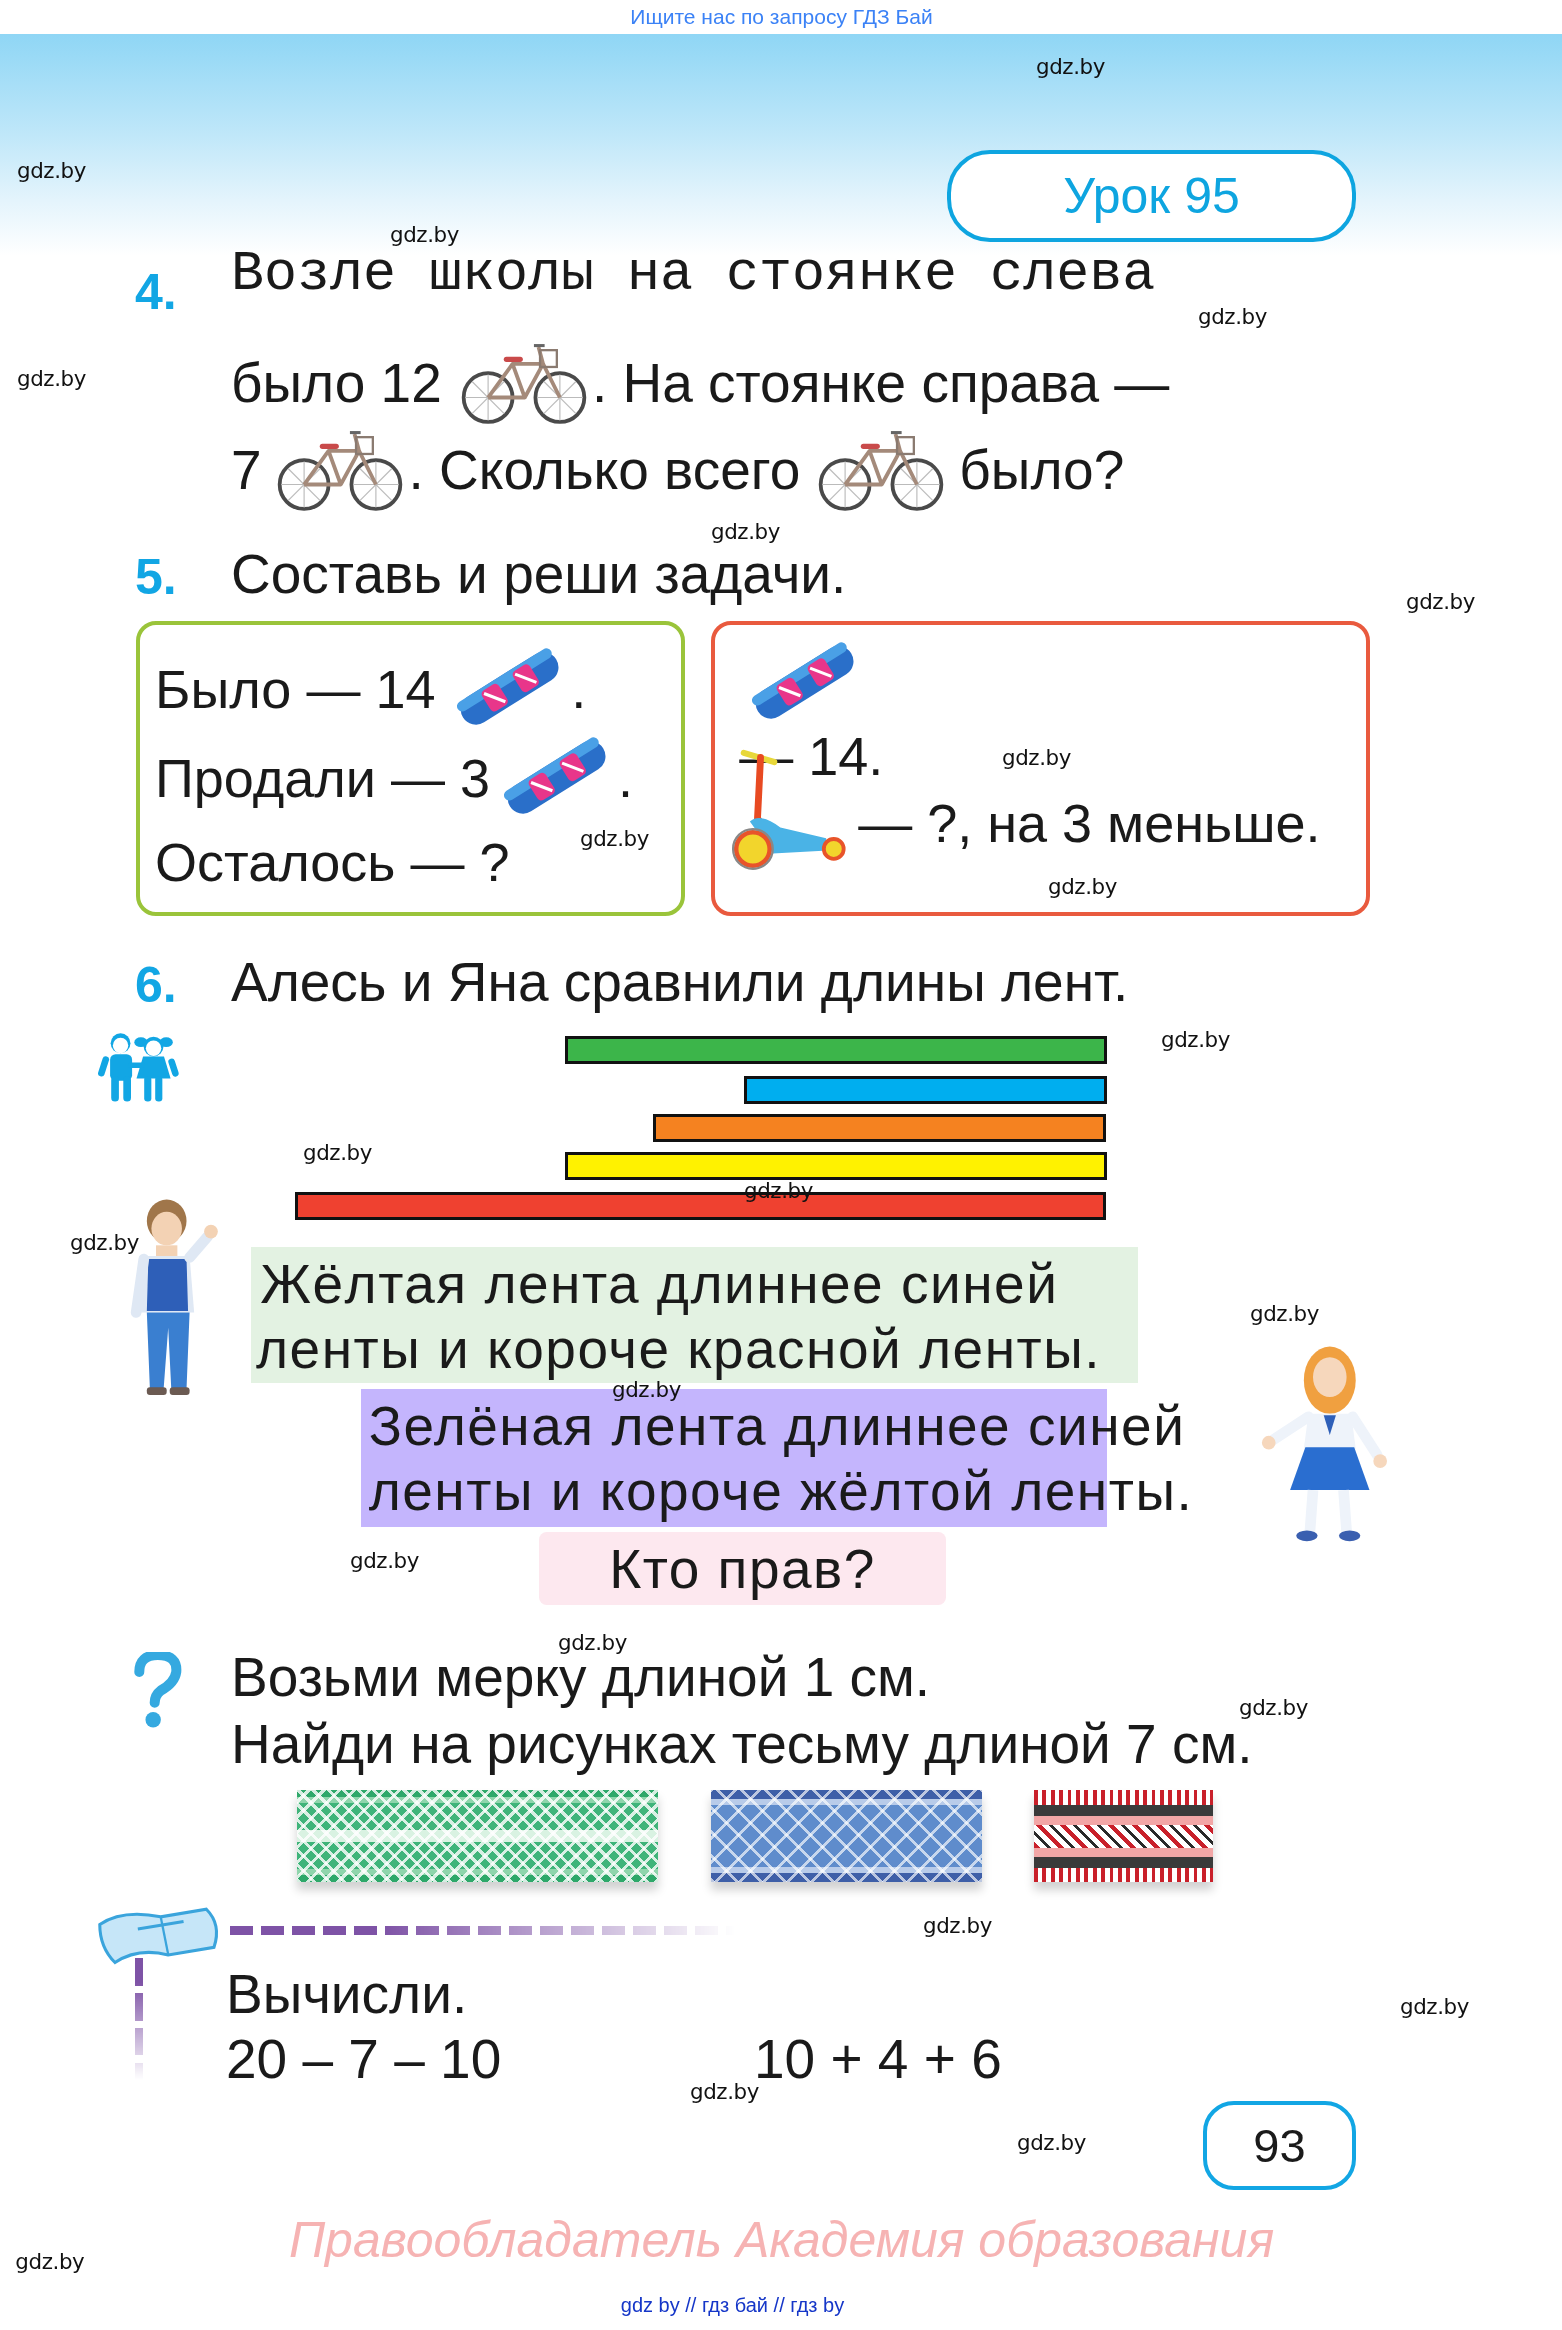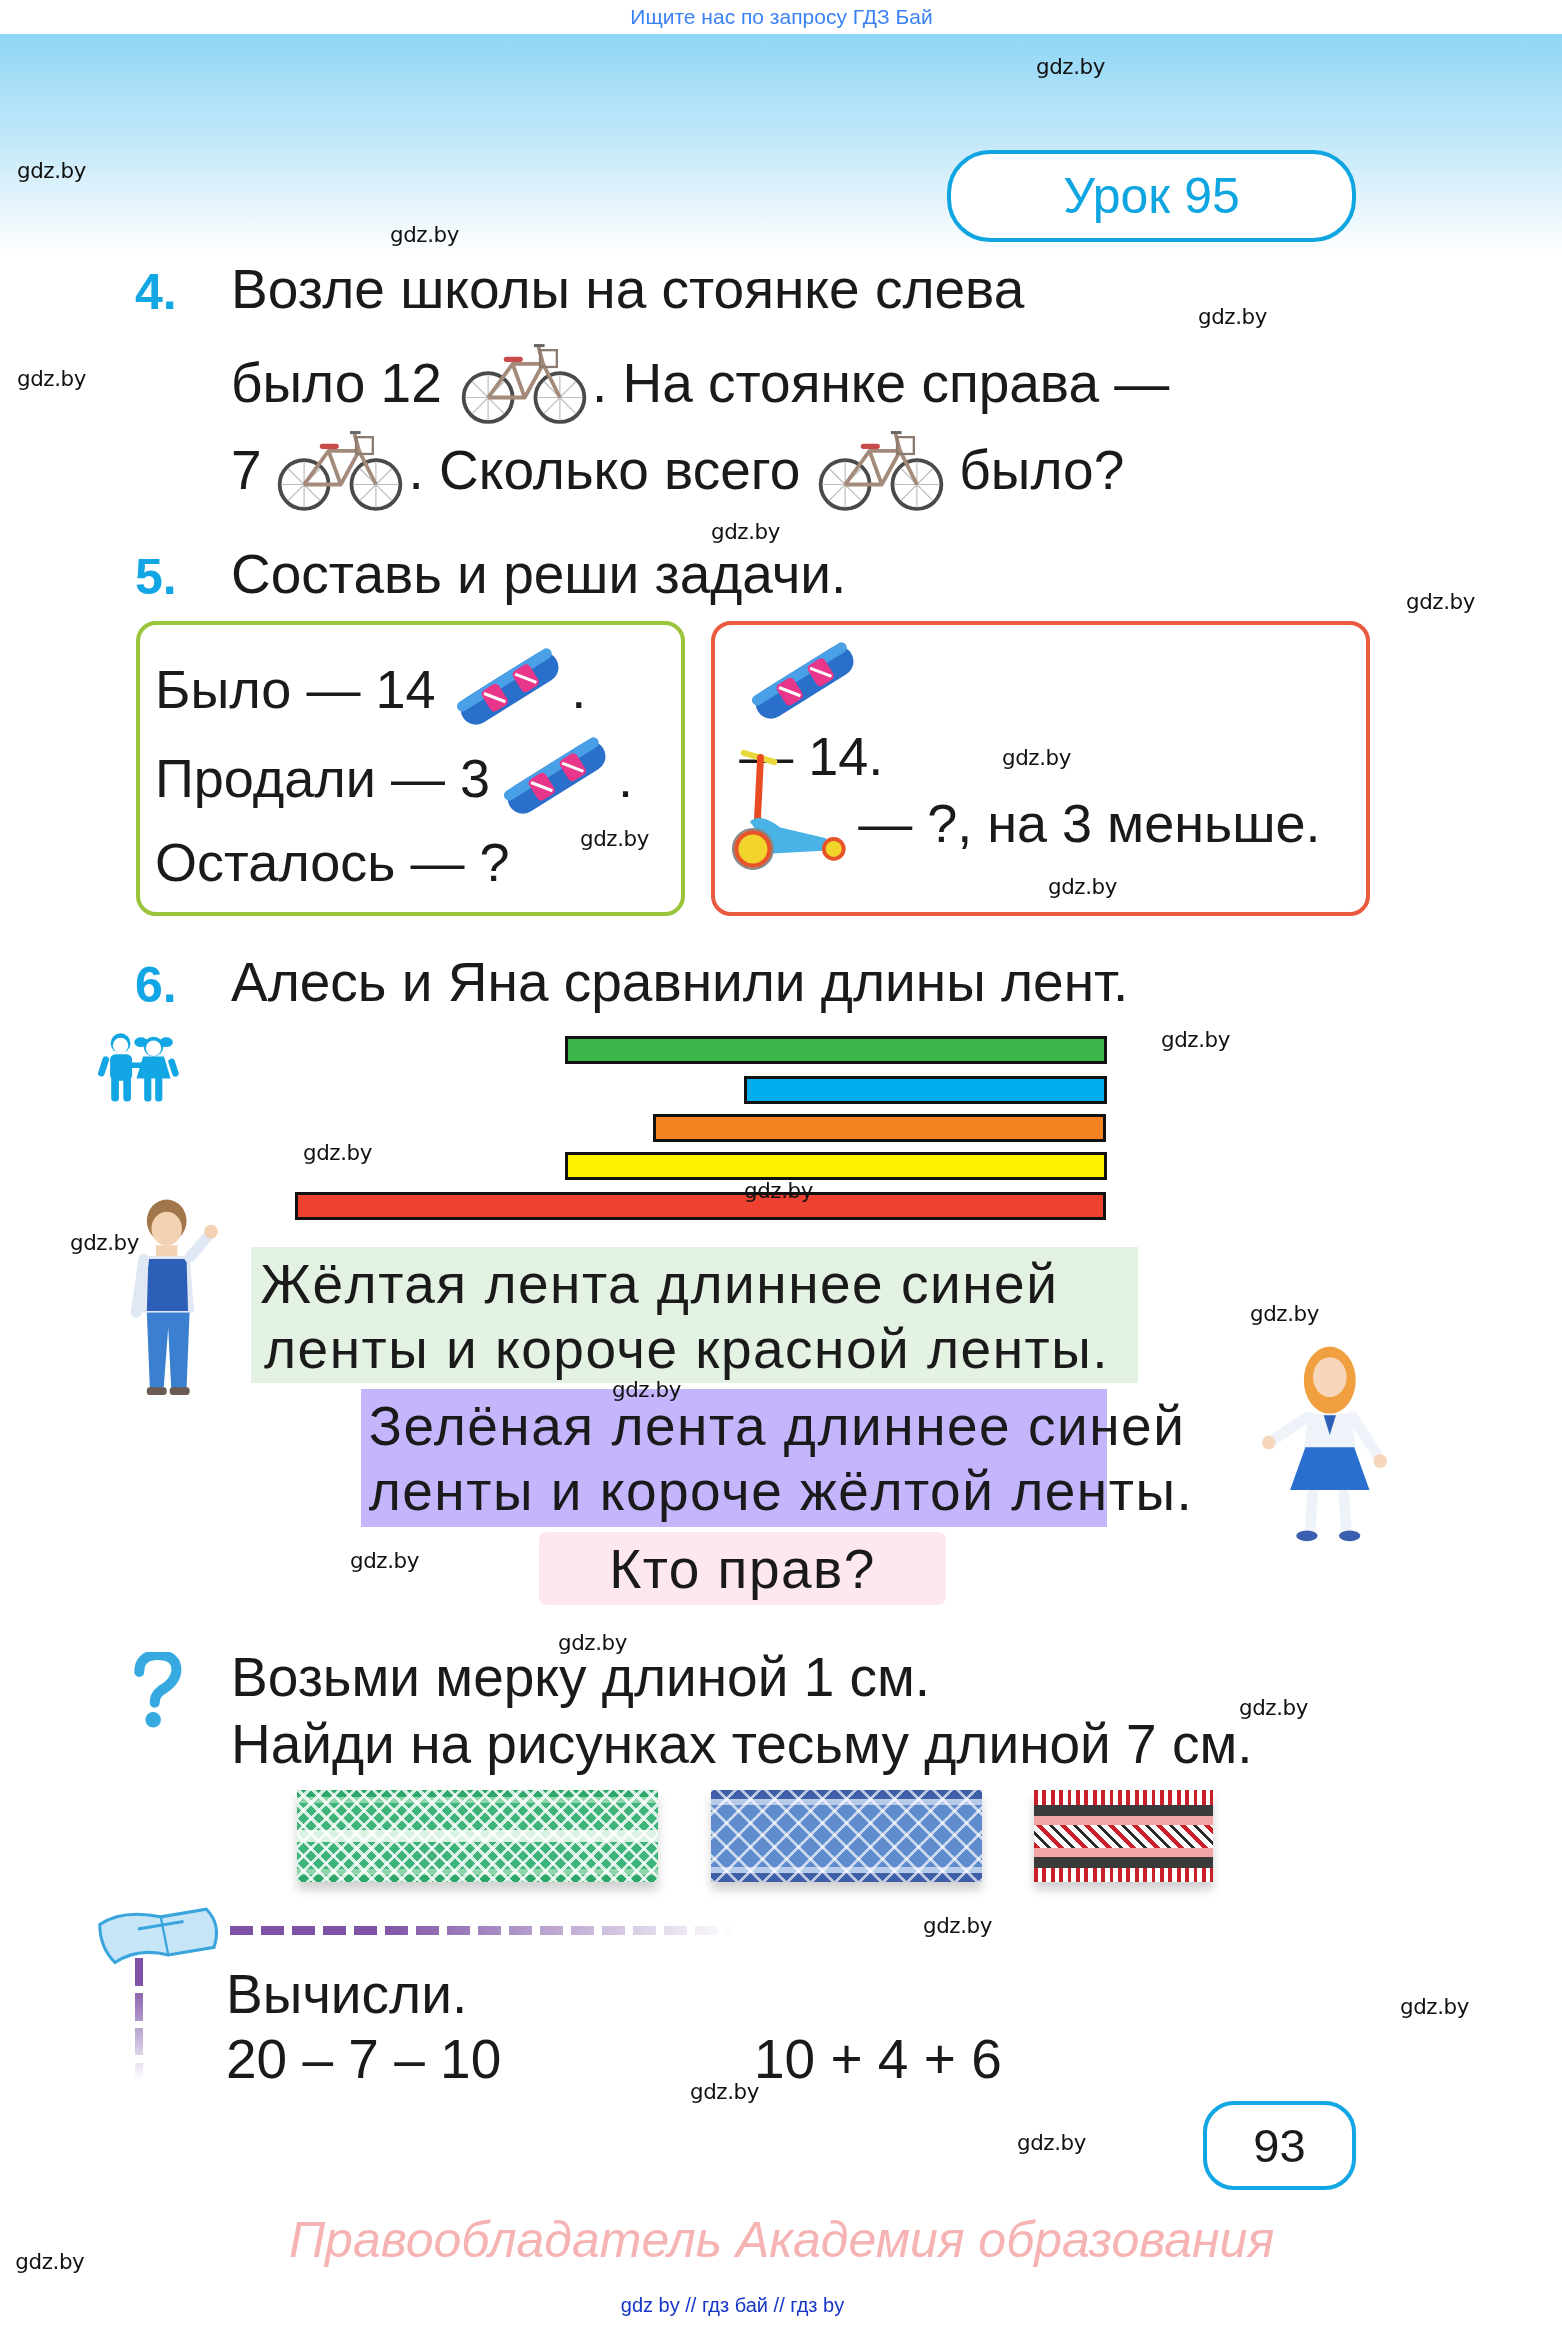--- a/index.html
+++ b/index.html
@@ -118,21 +118,21 @@
       <path d="M44 20 L40 100 L68 140" fill="none" stroke="#e84a22" stroke-width="9" stroke-linecap="round"></path>
       <path d="M30 104 Q44 92 70 112 L130 126 L132 142 L60 146 Z" fill="#4ab3e6"></path>
       <circle cx="34" cy="140" r="22" fill="#f2d52c" stroke="#e8542a" stroke-width="6"></circle>
       <circle cx="34" cy="140" r="26" fill="none" stroke="#888" stroke-width="3"></circle>
       <circle cx="140" cy="140" r="13" fill="#f2d52c" stroke="#e8542a" stroke-width="5"></circle>
     </symbol>
   </defs>
 </svg>
 
 <div class="abs num" style="left:135px; top:263px;">4.</div>
-<div class="abs txt" style="left:231px; top:257px;">Возле школы на стоянке слева</div>
+<div class="abs txt" style="left:231px; top:243px;font-family:Liberation Mono, monospace;">Возле школы на стоянке слева</div>
 <div class="abs txt" style="left:231px; top:341px; display:flex; align-items:center;">
   <span>было 12</span>
   <svg class="bike" style="margin:0 3.1px 0 17px;" viewBox="0 0 170 110" width="130" height="84">
       <use href="#bike"></use>
     </svg>
   <span>. На стоянке справа —</span>
 </div>
 <div class="abs txt" style="left:231px; top:428px; display:flex; align-items:center;">
   <span>7</span>
   <svg class="bike" style="margin:0 3.1px 0 13.8px;" viewBox="0 0 170 110" width="130" height="84">
@@ -217,21 +217,21 @@
   <path d="M100 78 L124 50" stroke="#dfe8f4" stroke-width="14" stroke-linecap="round"></path>
   <circle cx="128" cy="44" r="9" fill="#f3d2b4"></circle>
   <path d="M40 80 L30 150" stroke="#dfe8f4" stroke-width="14" stroke-linecap="round"></path>
   <path d="M44 150 L100 150 L96 250 L76 250 L72 170 L66 250 L48 250 Z" fill="#3a7fd0"></path>
   <rect x="44" y="248" width="26" height="10" rx="4" fill="#6b5a52"></rect>
   <rect x="74" y="248" width="26" height="10" rx="4" fill="#6b5a52"></rect>
 </svg>
 
 <div class="abs speech-green">
   <div class="sp" style="position:absolute; left:9.2px; top:4.6px;">Жёлтая лента длиннее синей</div>
-  <div class="sp" style="position:absolute; left:13px; top:70px;">ленты и короче красной ленты.</div>
+  <div class="sp" style="position:absolute; left:5px; top:70px;">ленты и короче красной ленты.</div>
 </div>
 
 <div class="abs speech-yellow">
   <div class="sp" style="position:absolute; left:7.7px; top:4.6px;">Зелёная лента длиннее синей</div>
   <div class="sp" style="position:absolute; left:7.7px; top:70px;">ленты и короче жёлтой ленты.</div>
 </div>
 
 <svg class="abs" style="left:1255px; top:1340px; width:145px; height:207px;" viewBox="0 0 190 270">
   <ellipse cx="98" cy="52" rx="34" ry="44" fill="#f0a040"></ellipse>
   <ellipse cx="98" cy="48" rx="22" ry="26" fill="#f6d7bc"></ellipse>

